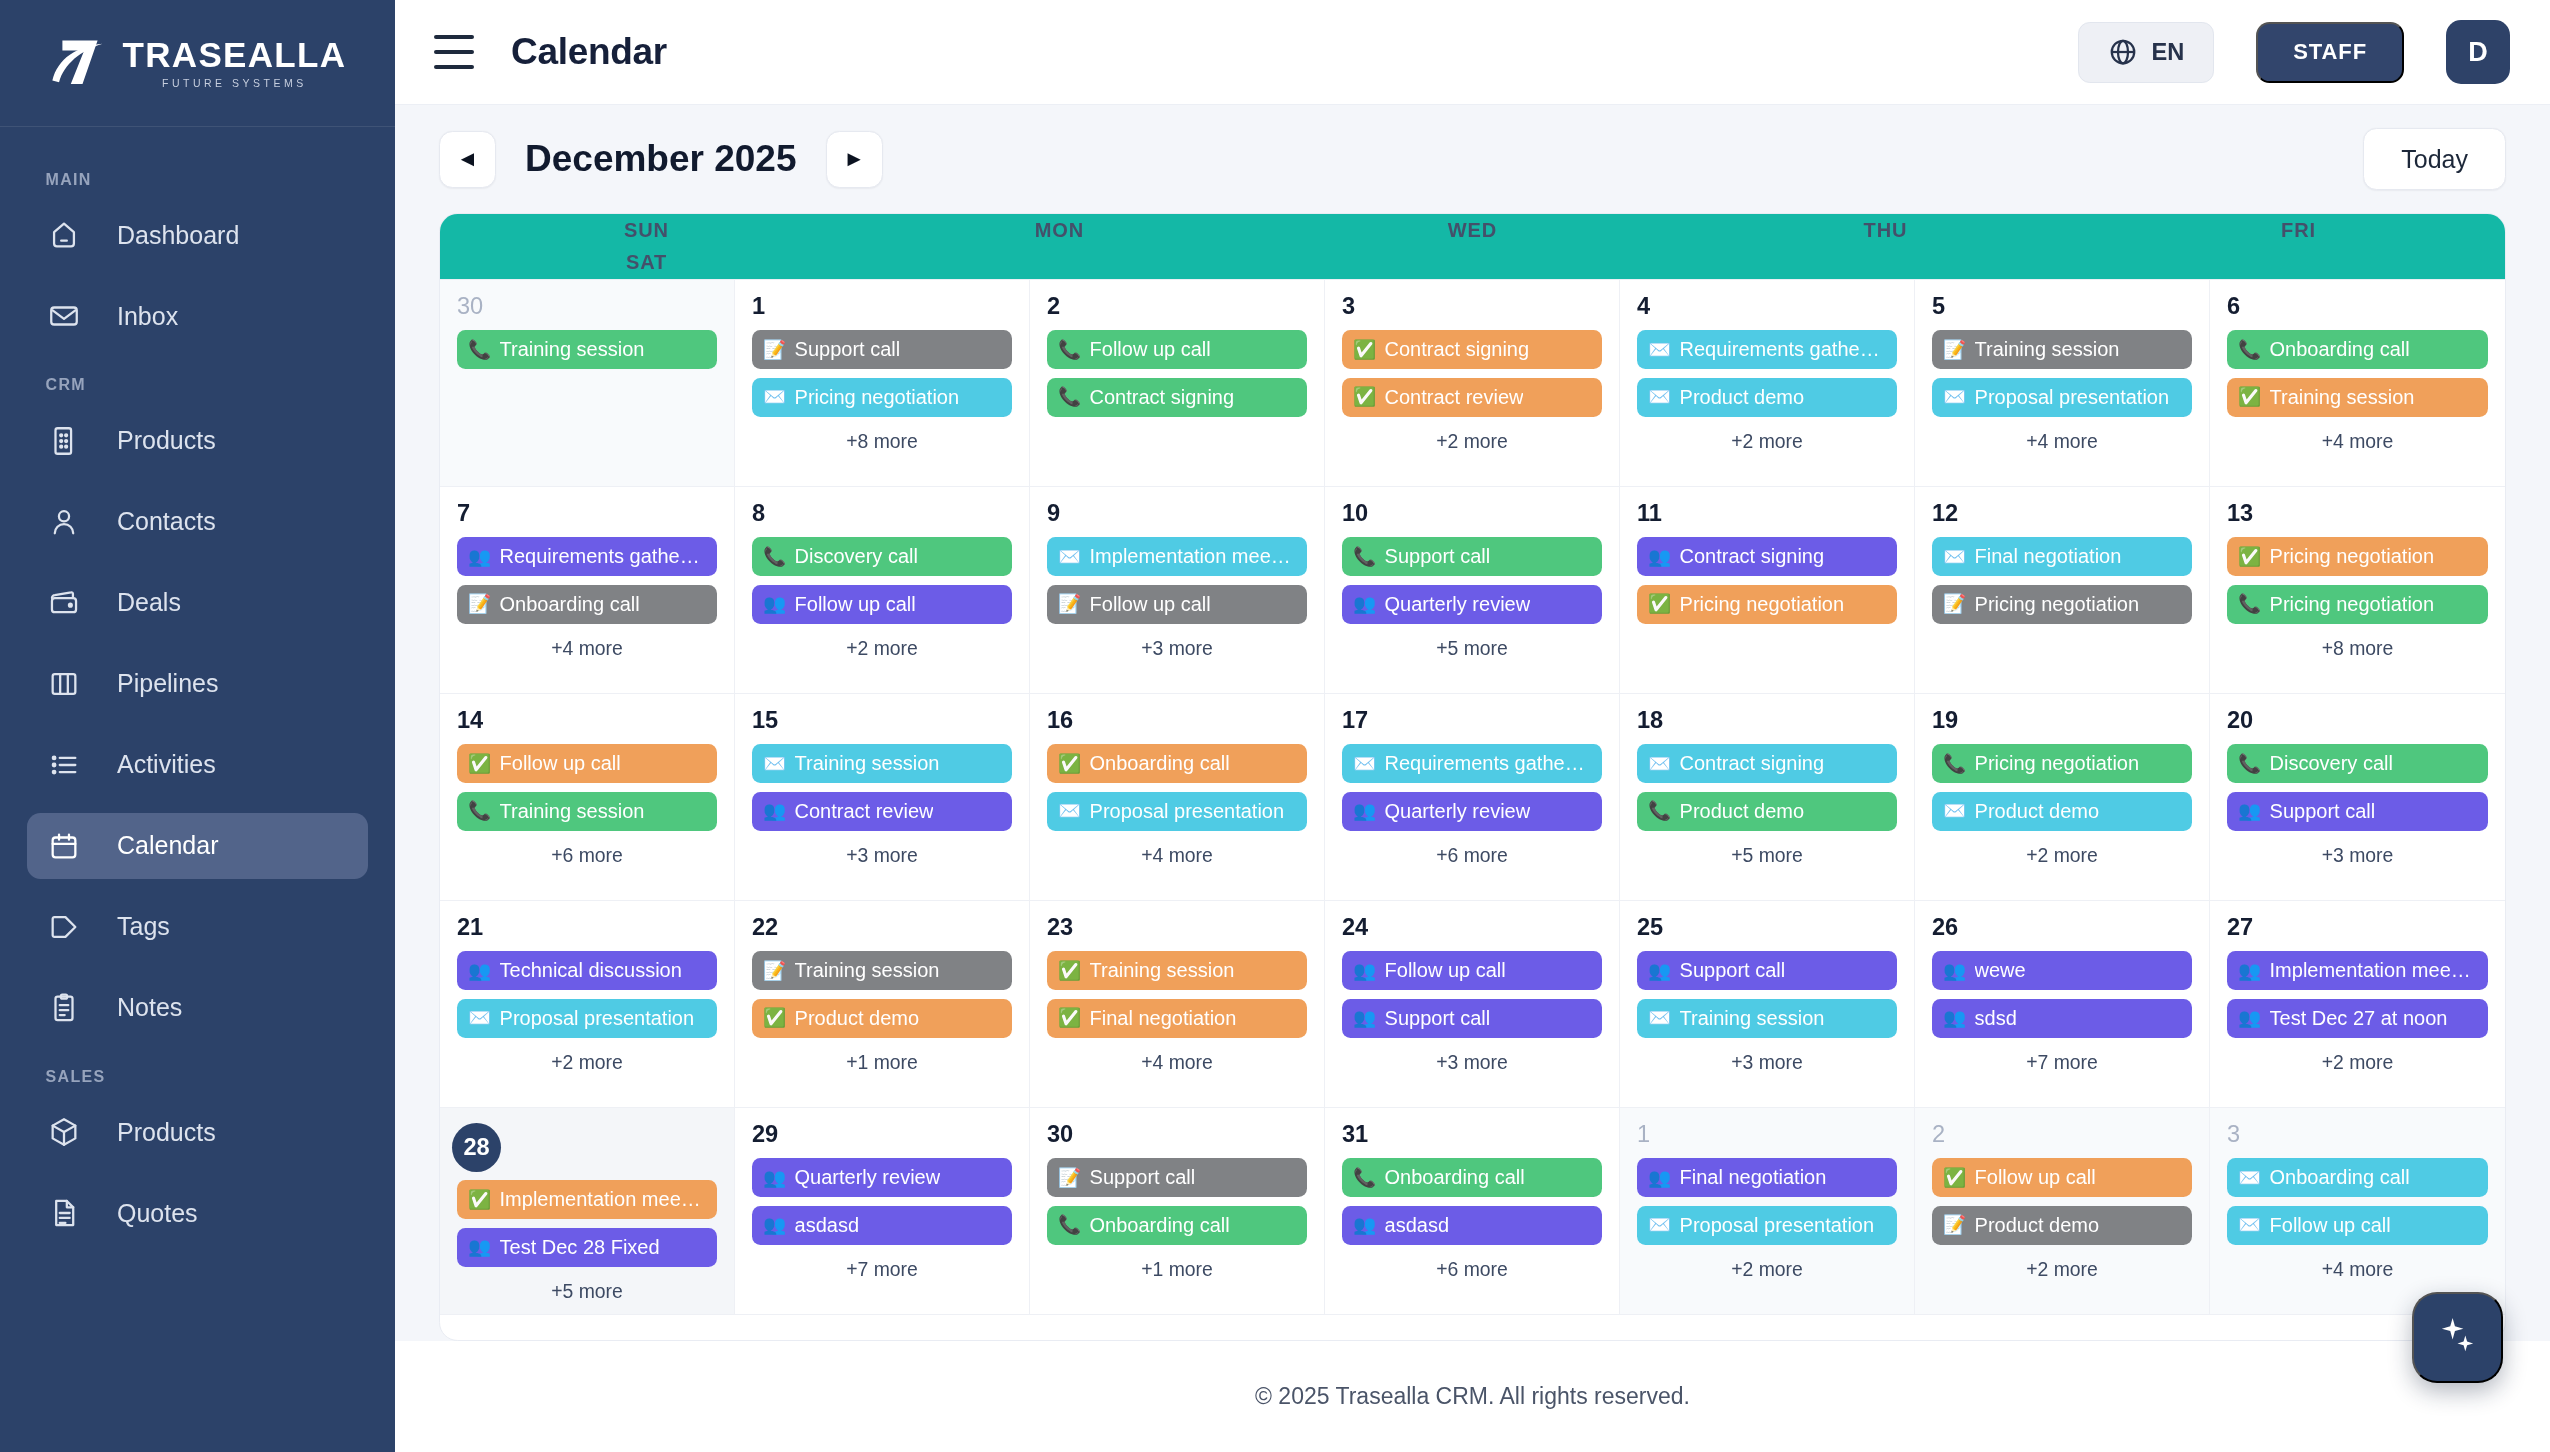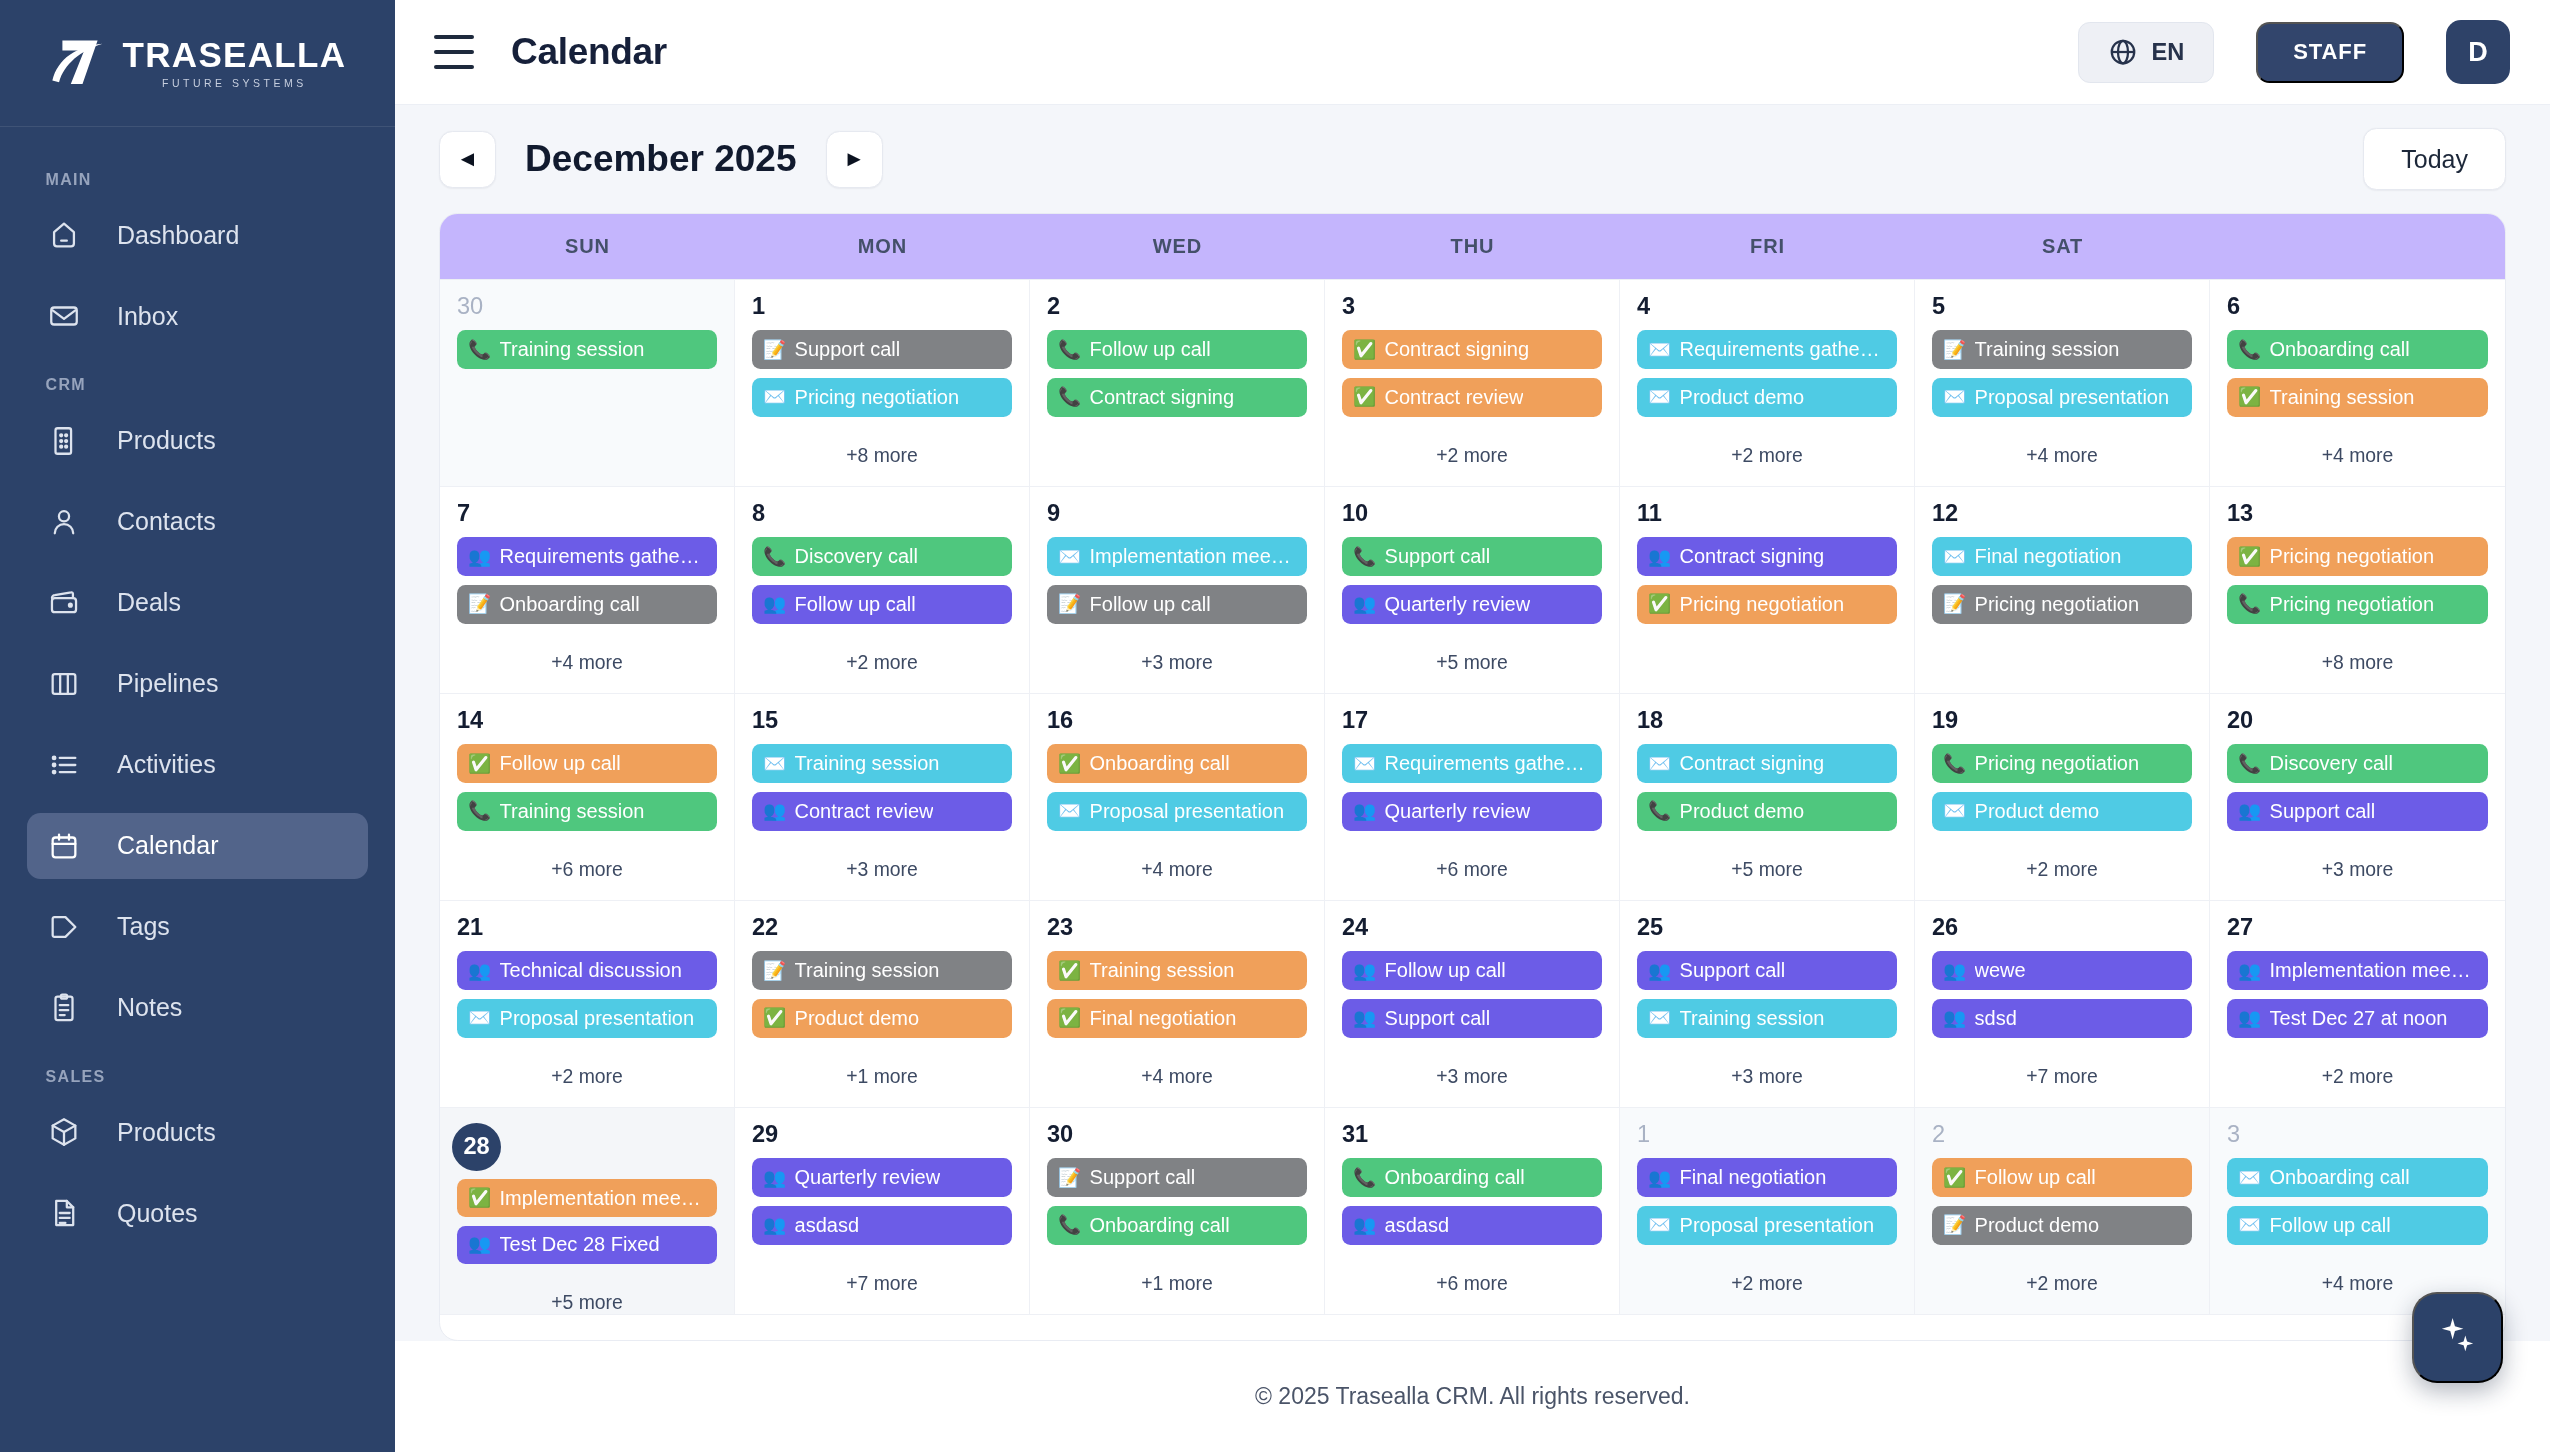--- a/index.html
+++ b/index.html
@@ -92,22 +92,22 @@
     display: flex; align-items: center; color: #1c2739; font-size: 25px; font-weight: 400;
     box-shadow: 0 0.8px 1.7px rgba(16,24,40,.05);
   }
 
   .cal-card {
     margin: 0 44px; background: #ffffff; border-radius: 18.6px;
     border: 0.8px solid #e9ecf3; overflow: hidden;
     flex: 1; display: flex; flex-direction: column; min-height: 0;
   }
   .dow-row {
-    display: grid; grid-template-columns: repeat(7, 1fr);
-    background: #c4b5fd; border-bottom: 0.8px solid #eceff4;
+    display: grid; grid-template-columns: repeat(5, 1fr);
+    background: #14b8a6; border-bottom: 0.8px solid #eceff4;
     height: 66px; flex: 0 0 66px;
   }
   .dow {
     display: flex; align-items: center; justify-content: center;
     font-size: 20px; font-weight: 700; color: #44506a; letter-spacing: 0.9px;
   }
   .weeks { flex: 1; display: flex; flex-direction: column; min-height: 0; }
   .week {
     display: grid; grid-template-columns: repeat(7, 1fr);
     border-bottom: 0.8px solid #eef0f5;
@@ -138,21 +138,21 @@
   }
   .ev .ev-ico { font-size: 18.6px; line-height: 1; flex: 0 0 auto; }
   .ev .ev-txt { overflow: hidden; text-overflow: ellipsis; }
   .ev.green { background: #4fc77e; }
   .ev.gray  { background: #808285; }
   .ev.cyan  { background: #4fcbe4; }
   .ev.orange{ background: #f0a05a; }
   .ev.purple{ background: #6c5ce7; }
   .more {
     font-size: 19.4px; color: #3d4a63; text-align: center;
-    margin-top: 19px; font-weight: 400;
+    margin-top: 5px; font-weight: 400;
   }
 
   .footer {
     height: 111px; flex: 0 0 111px; background: #ffffff;
     display: flex; align-items: center; justify-content: center;
     font-size: 23px; color: #4a5468;
   }
   .fab {
     position: absolute; right: 47px; bottom: 69px;
     width: 91px; height: 91px; border-radius: 25px; background: #2c4269;

